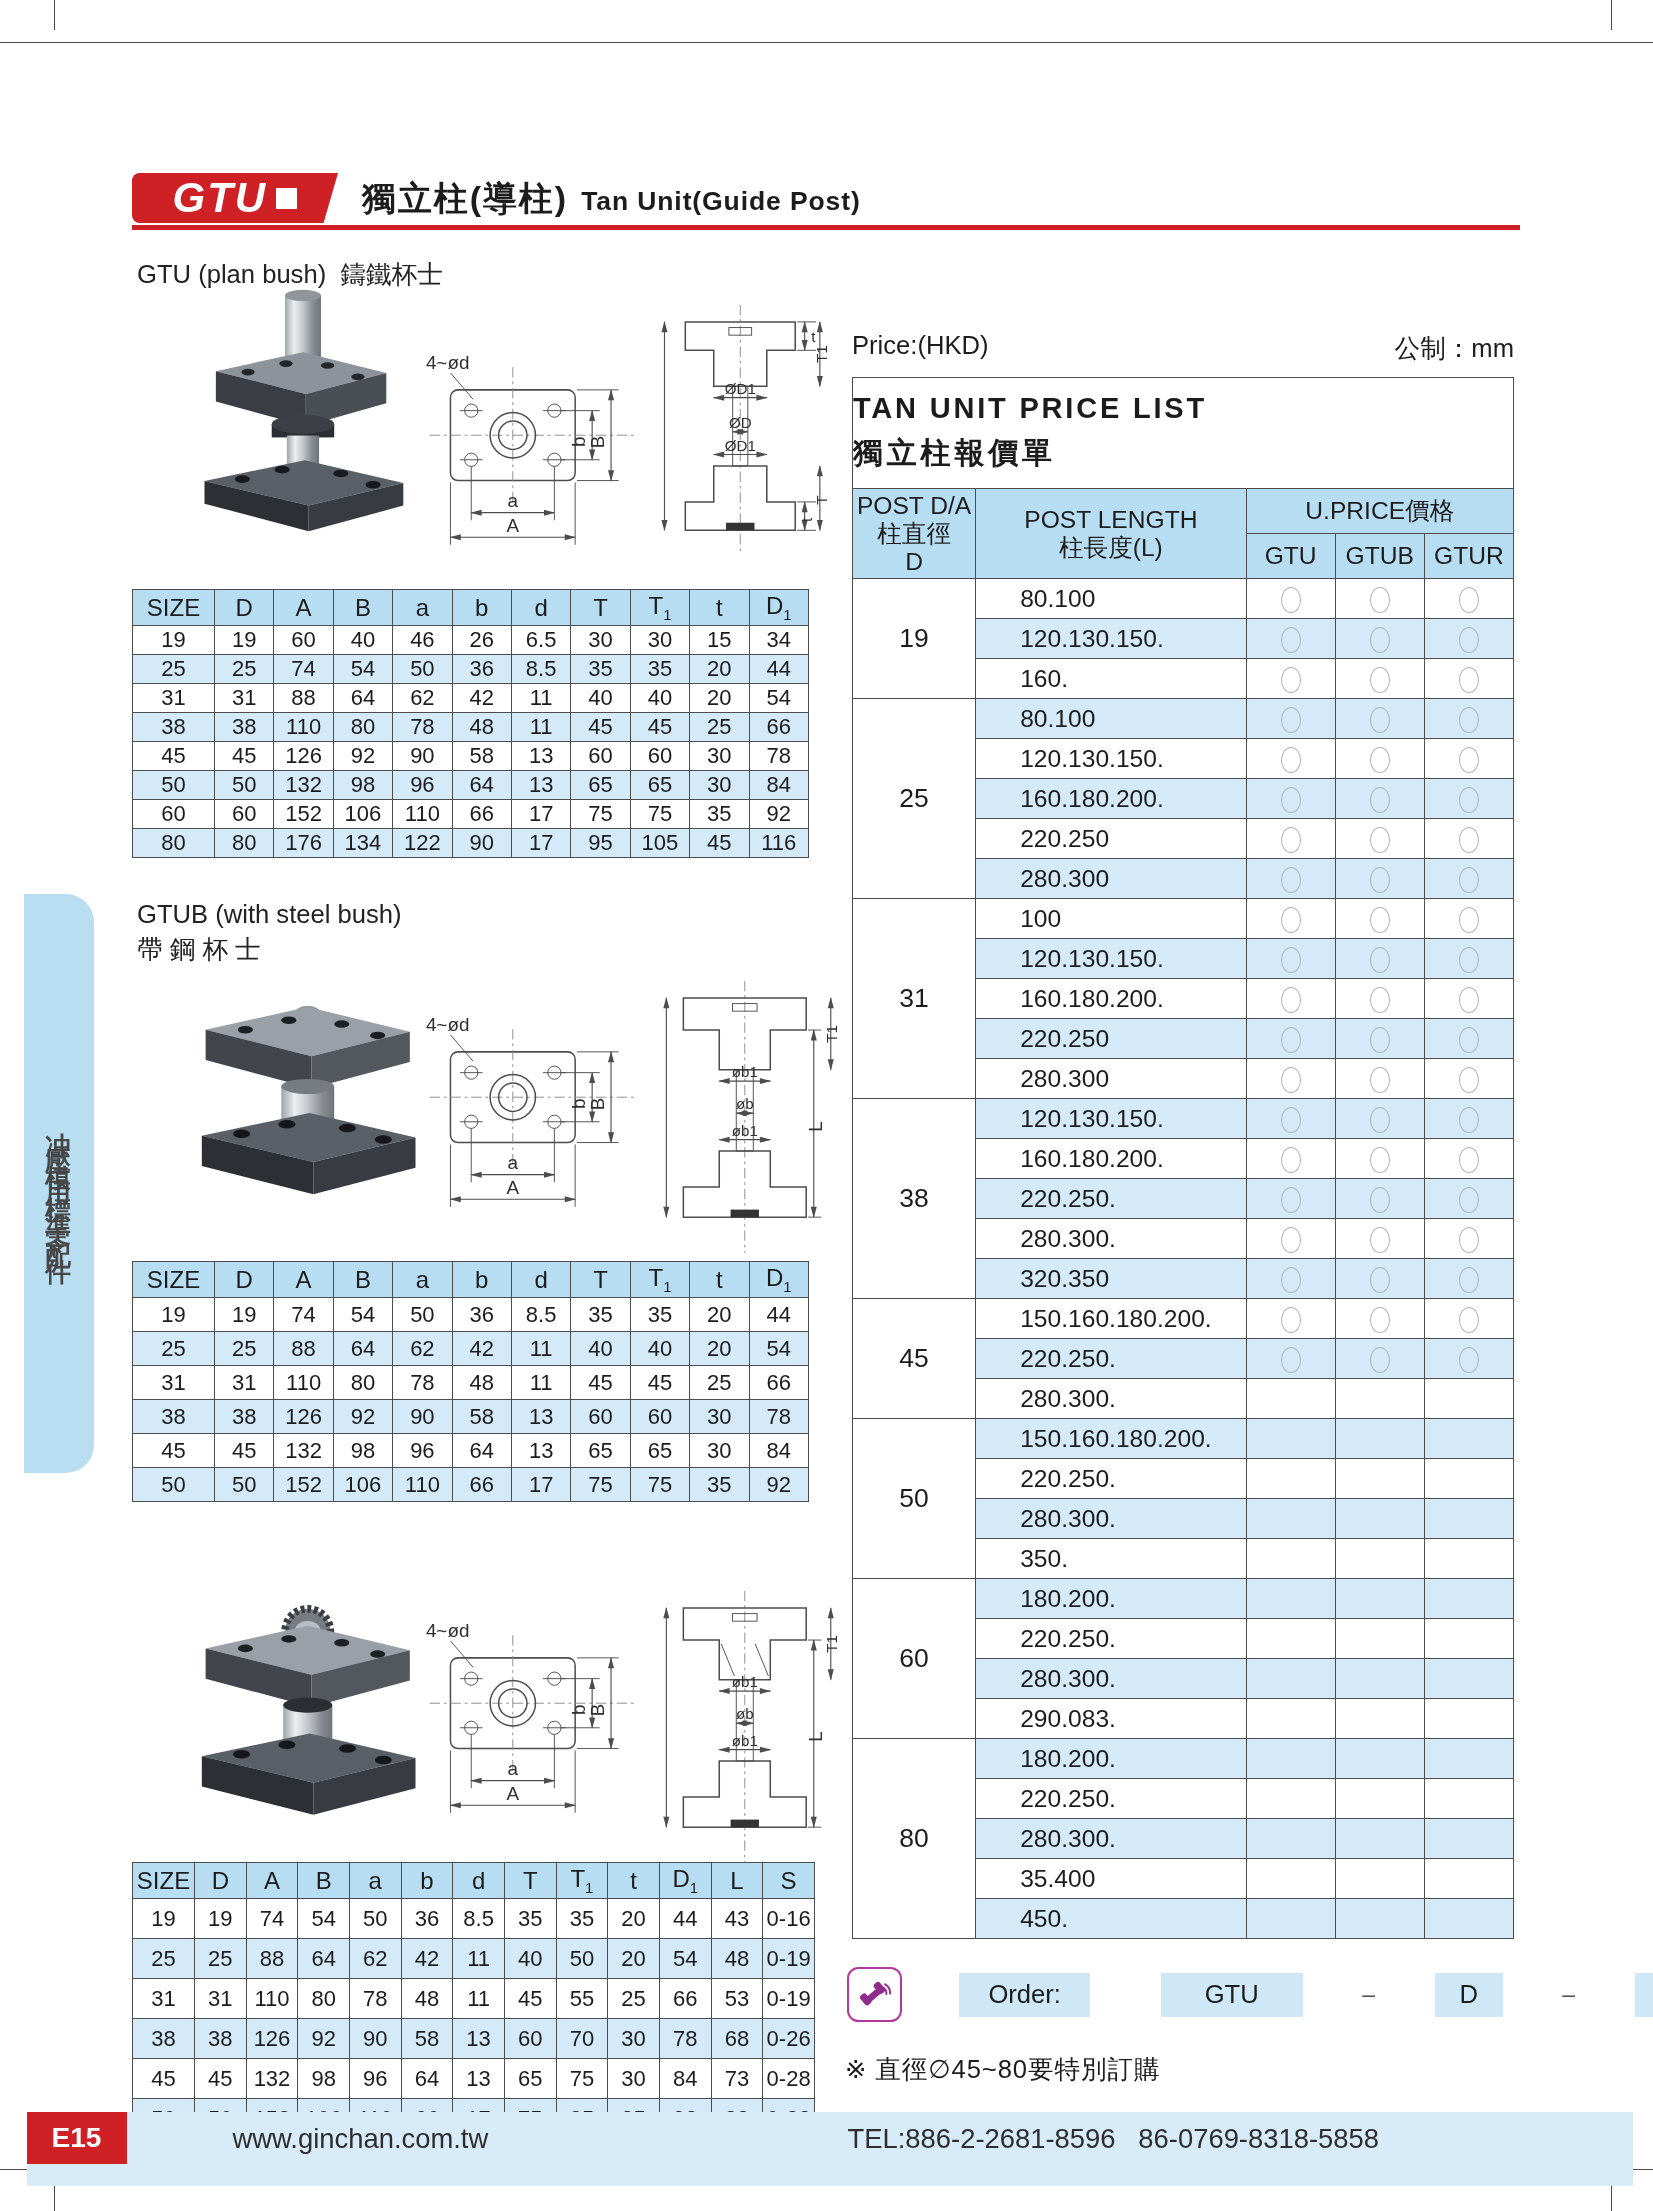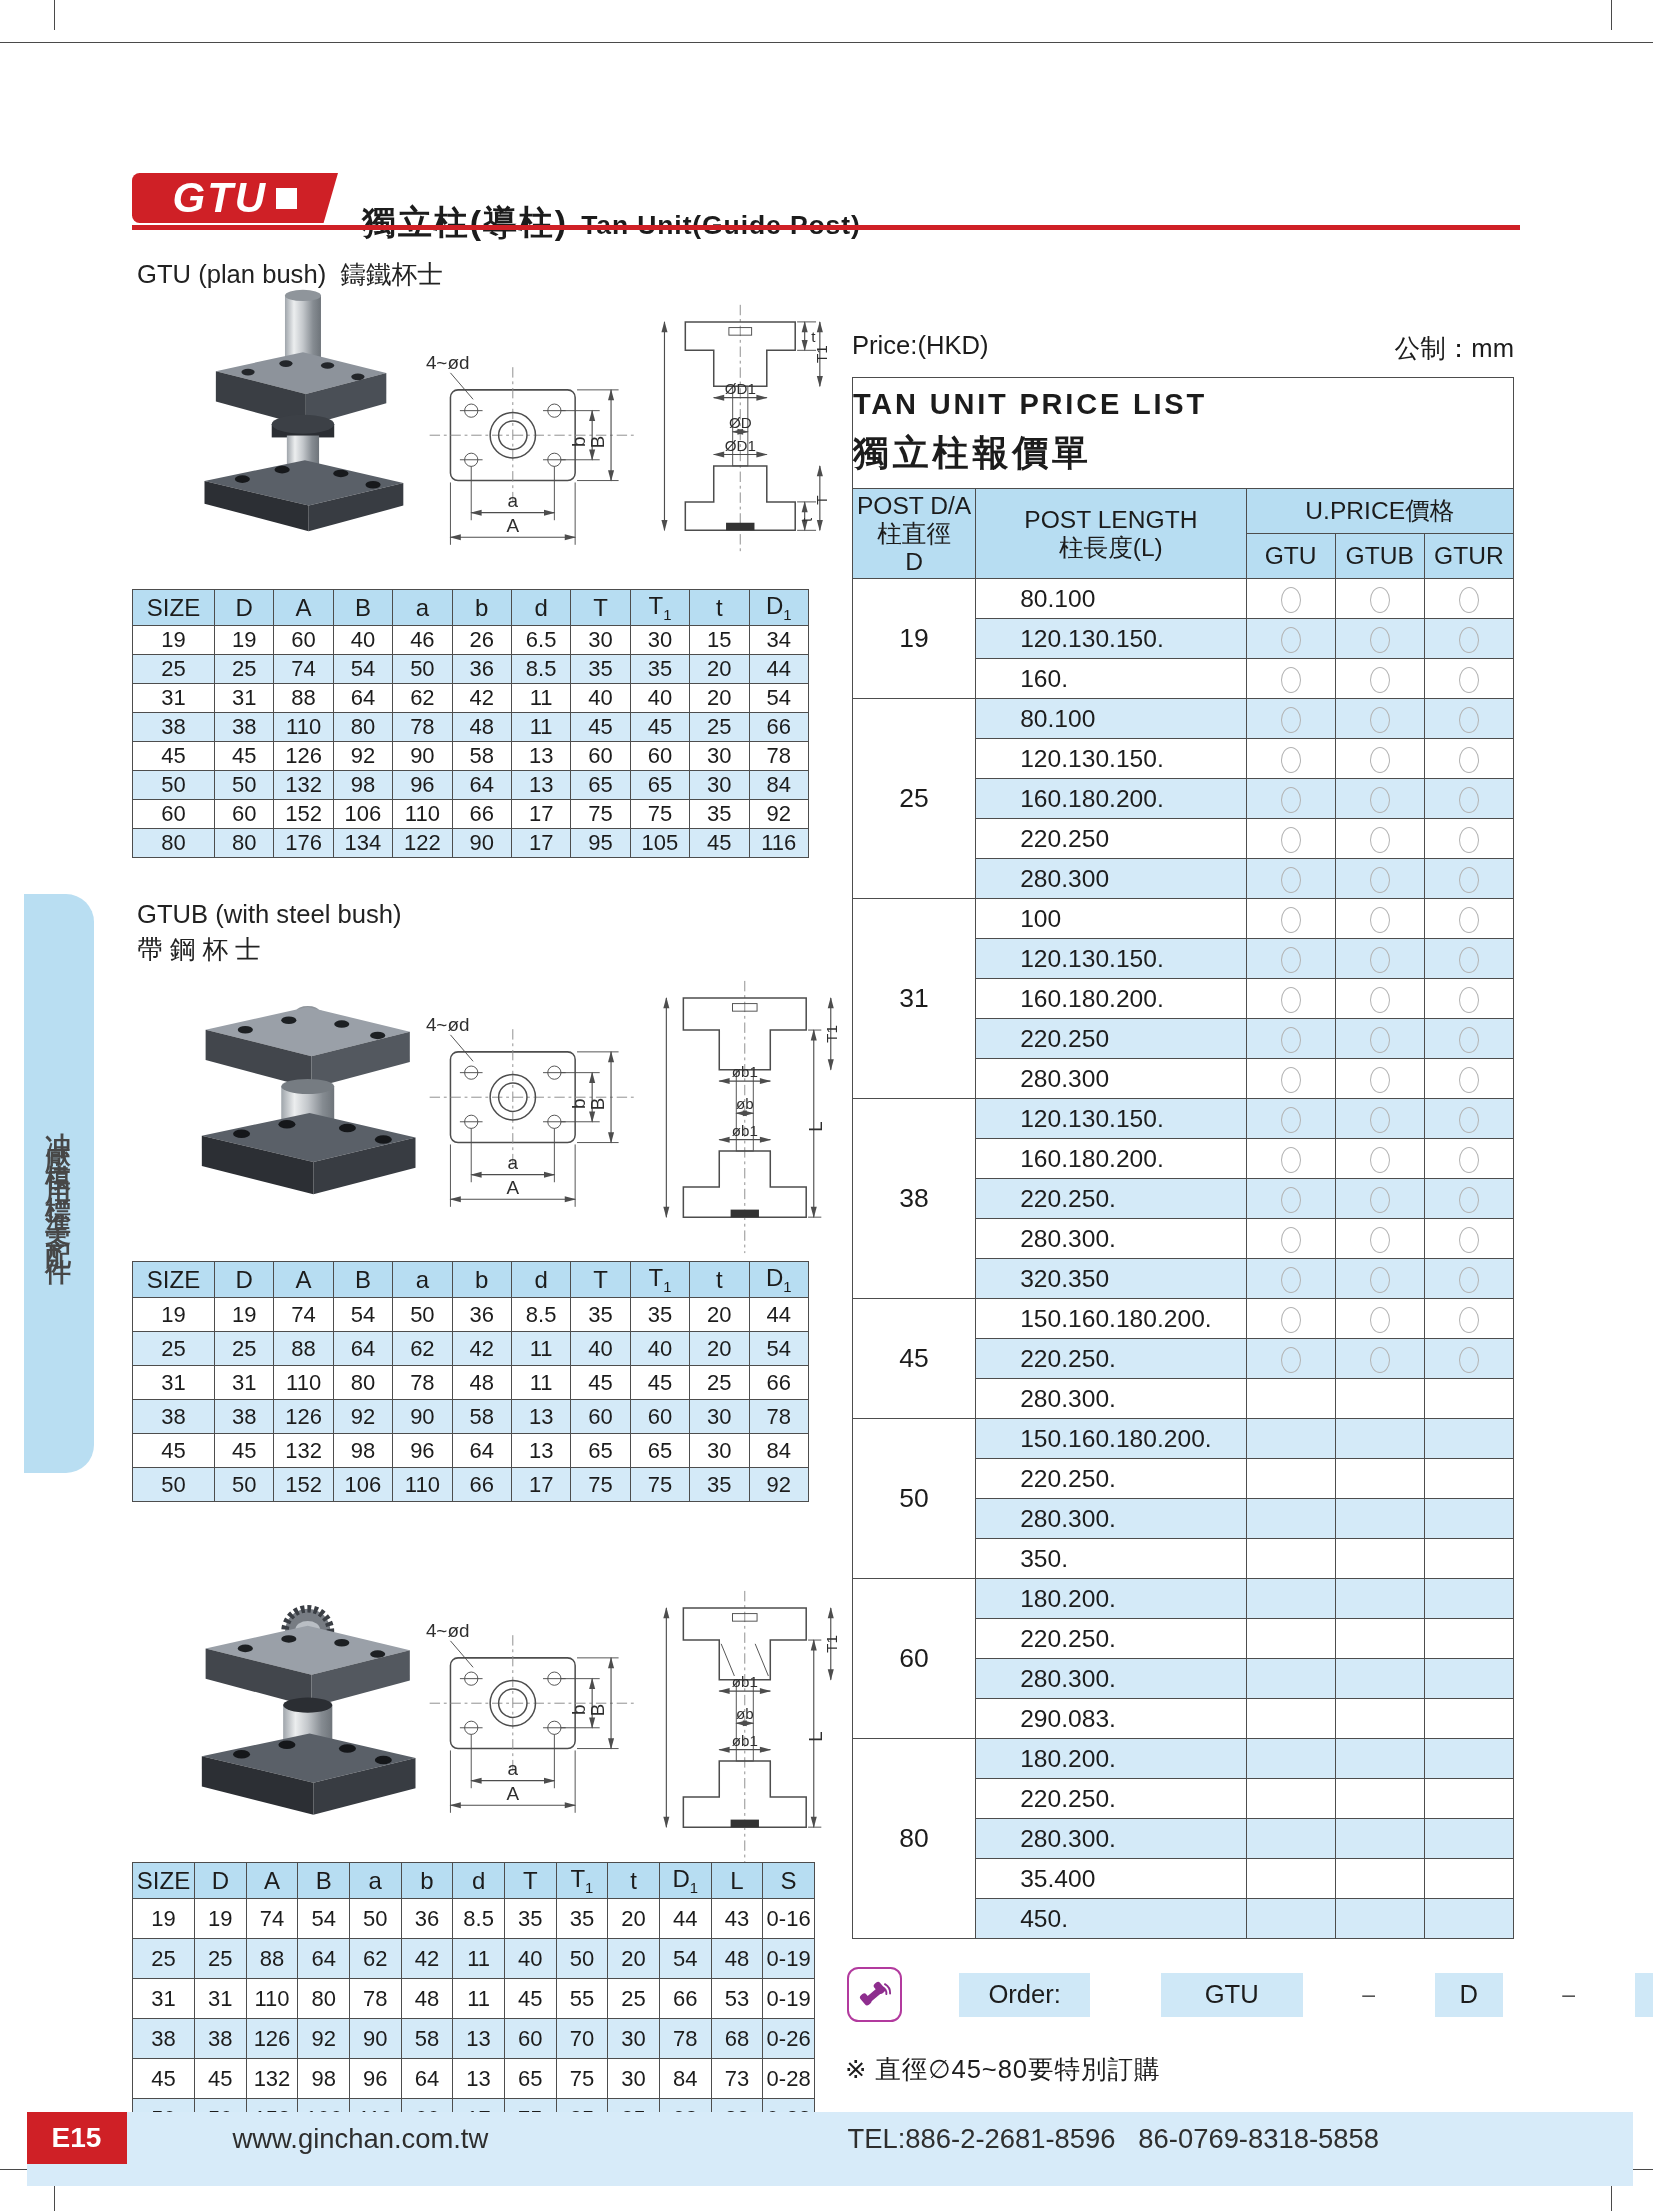--- a/index.html
+++ b/index.html
@@ -15,21 +15,21 @@
   
   .titlerow{position:absolute;left:132px;top:57px;display:flex;align-items:baseline;gap:21px;}
   .title-cjk{font-size:70px;font-weight:900;letter-spacing:3.8px;color:#151515;}
   .title-en{font-size:46px;font-weight:bold;color:#8f8f8f;letter-spacing:0.9px;}
   .badge{position:absolute;left:132px;top:173px;width:206px;height:50px;background:#cf2026;
          clip-path:polygon(0 0,100% 0,93% 100%,0 100%);border-radius:7.6px 0 0 7.6px;
          display:flex;align-items:center;justify-content:center;gap:9.5px;}
   .badge-text{color:#fff;font-size:42px;font-weight:900;font-style:italic;letter-spacing:1.9px;}
   .badge-sq{width:21px;height:21px;background:#fff;display:inline-block;}
   .subtitlerow{position:absolute;left:362px;top:176px;display:flex;align-items:baseline;gap:13.2px;}
-  .sub-cjk{font-size:34px;font-weight:bold;letter-spacing:1.9px;margin-top:24px;}
+  .sub-cjk{font-size:34px;font-weight:bold;letter-spacing:1.9px;}
   .sub-en{font-size:26.5px;font-weight:bold;letter-spacing:0.9px;}
   .redrule{position:absolute;left:132px;top:225px;width:1388px;height:4.7px;background:#cf2026;}
 
   
   .sec-h{position:absolute;font-size:25.6px;color:#222;line-height:35px;white-space:pre;}
 
   
   .side-tab{position:absolute;left:24px;top:894px;width:70px;height:579px;background:#b9def2;
             border-radius:0 28px 28px 0;display:flex;align-items:center;justify-content:center;}
   .side-tab span{writing-mode:vertical-rl;font-size:25.6px;letter-spacing:16px;color:#474747;font-weight:600;}
@@ -46,21 +46,21 @@
 
   
   .price-label{position:absolute;left:852px;top:331px;font-size:25.6px;}
   .metric-label{position:absolute;left:1334px;top:331px;width:180px;text-align:right;font-size:25.6px;white-space:pre;}
   .ptbl{position:absolute;left:852px;top:377px;width:662px;}
   .ptbl table{border-collapse:collapse;width:100%;table-layout:fixed;}
   .ptbl th,.ptbl td{border:0.9px solid #4d4d4d;padding:0;}
   .ptbl table{border:1.9px solid #444;}
   .ptitle{height:110px;background:#fff;text-align:left;}
   .ptitle .l1{font-size:29px;letter-spacing:2.8px;white-space:pre;}
-  .ptitle .l2{font-size:36px;letter-spacing:3.8px;margin-top:7.6px;}
+  .ptitle .l2{font-size:30px;letter-spacing:3.8px;margin-top:7.6px;}
   .phead th{background:#b7ddf2;font-weight:normal;font-size:24.6px;height:44px;line-height:28px;}
   .ptbl td{height:39px;font-size:24.6px;vertical-align:middle;}
   .ptbl td.lcol{text-align:left;padding-left:44px;}
   .ptbl td.dcol{text-align:center;font-size:26.5px;background:#fff;}
   .ptbl tr.alt td{background:#d4eaf8;}
   .ptbl tr.alt td.dcol{background:#fff;}
   .ptbl td.pcol{text-align:center;}
   .circle{display:inline-block;width:18px;height:24px;border:1.9px solid #b3b3b3;border-radius:50%;vertical-align:middle;}
 
   

